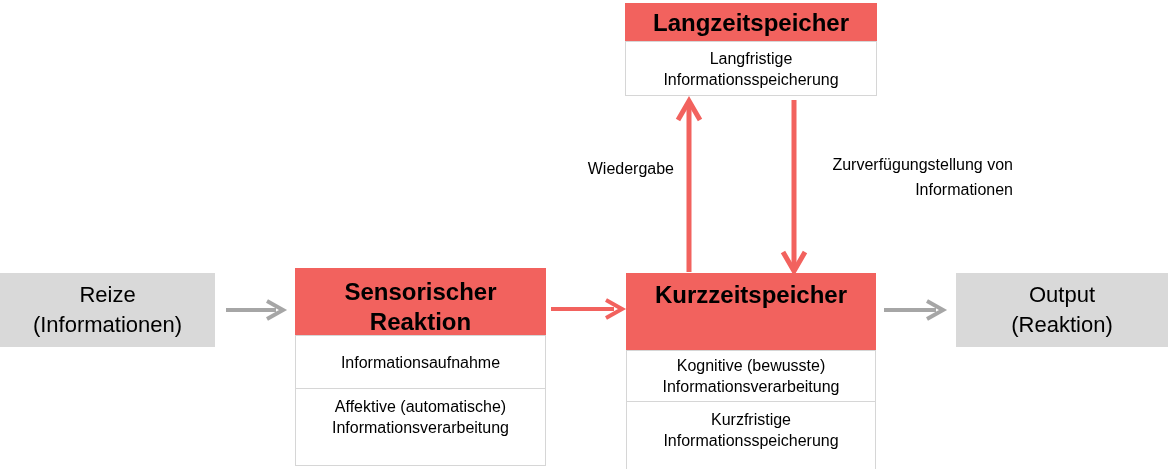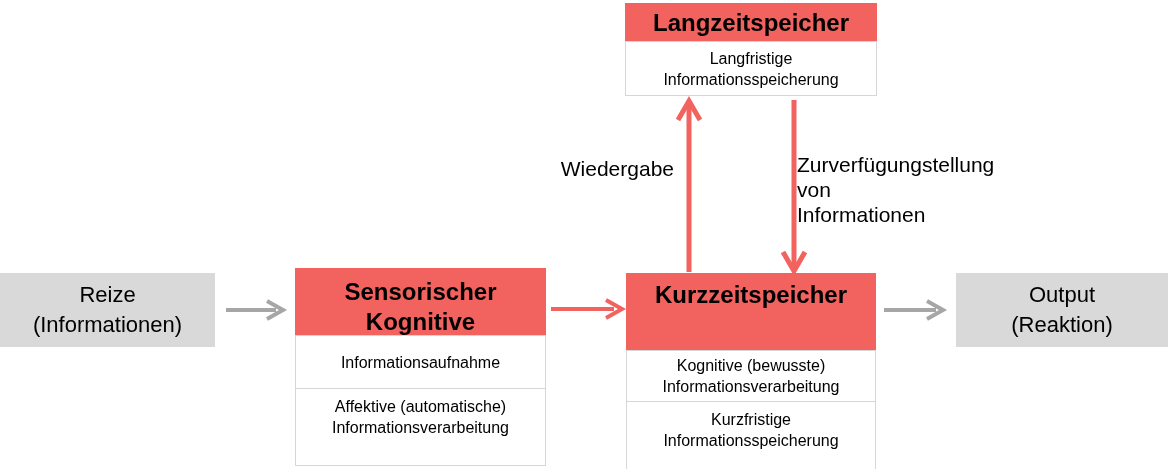--- a/index.html
+++ b/index.html
@@ -85,46 +85,46 @@
     width: 1170px;
     height: 469px;
     pointer-events: none;
   }
   .stroke-gray { stroke: var(--gray-arrow); fill: none; }
   .stroke-red  { stroke: var(--red); fill: none; }
 
   
   .flow-label {
     position: absolute;
-    font-size: 21px;
+    font-size: 16px;
     line-height: 25px;
   }
   #wiedergabe-label {
     left: 556px; top: 156px; width: 118px;
     text-align: right;
   }
   #zurverfuegung-label {
     left: 797px; top: 152px; width: 216px;
-    text-align: left;
+    text-align: right;
   }
 </style>
 </head>
 <body>
 
 <div class="canvas">
 
   <div class="gray-box" id="reize-box">
     <div>Reize</div>
     <div>(Informationen)</div>
   </div>
 
   <div class="store" id="sensory-store">
     <div class="hdr">
       <div>Sensorischer</div>
-      <div>Kognitive</div>
+      <div>Reaktion</div>
     </div>
     <div class="sub sub1 center">
       <div>Informationsaufnahme</div>
     </div>
     <div class="sub sub2 top">
       <div>Affektive (automatische)</div>
       <div>Informationsverarbeitung</div>
     </div>
   </div>
 

